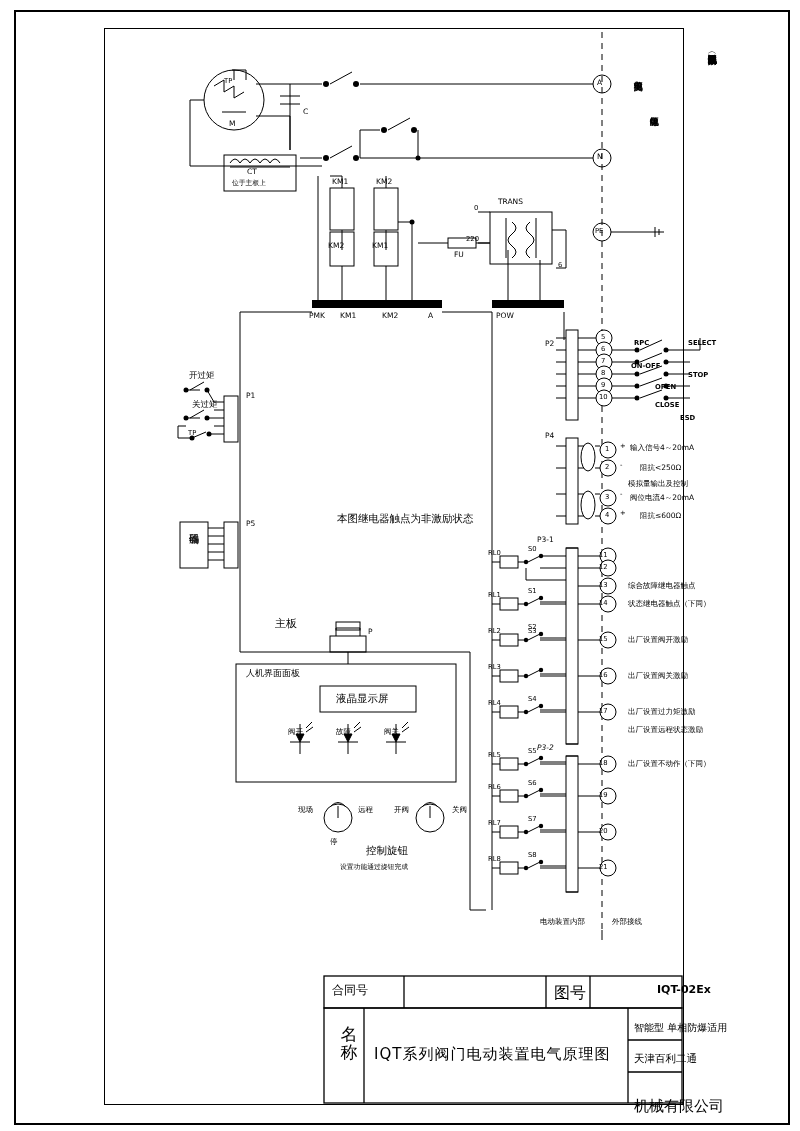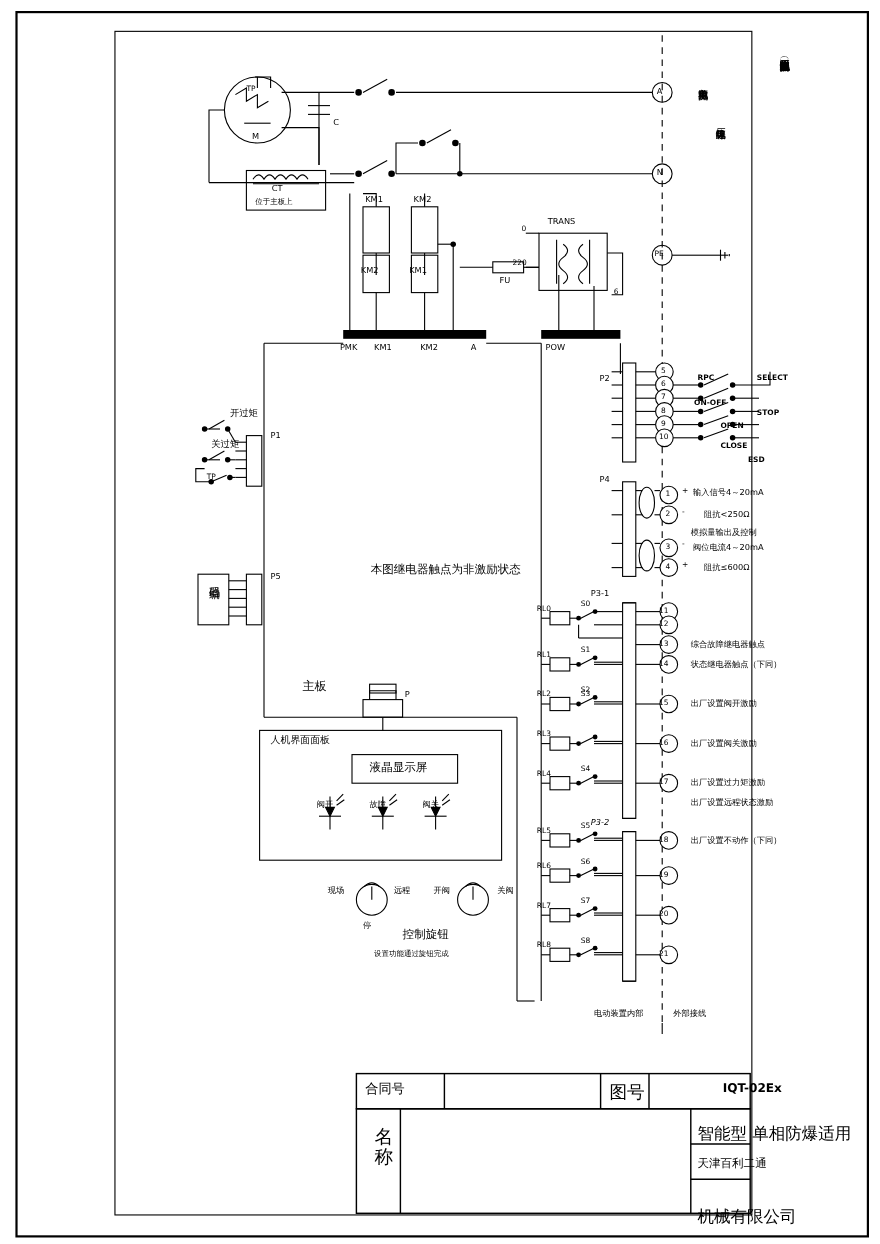--- a/index.html
+++ b/index.html
@@ -425,21 +425,21 @@
   <div class="lbl cn vert" style="left:648px;top:110px;height:84px;font-size:9px;">电压等级见铭牌</div>
 
   <div class="lbl sm" style="left:246px;top:392px;">P1</div>
   <div class="lbl sm" style="left:246px;top:520px;">P5</div>
   <div class="lbl sm" style="left:545px;top:340px;">P2</div>
   <div class="lbl sm" style="left:545px;top:432px;">P4</div>
   <div class="lbl sm" style="left:537px;top:536px;">P3-1</div>
   <div class="lbl sm" style="left:537px;top:744px;font-style:italic;">P3-2</div>
   <div class="lbl sm" style="left:368px;top:628px;">P</div>
 
-  <div class="lbl cn" style="left:209px;top:372px;font-family:Liberation Mono, monospace;">开过矩</div>
+  <div class="lbl cn" style="left:189px;top:372px;font-family:Liberation Mono, monospace;">开过矩</div>
   <div class="lbl cn" style="left:192px;top:400px;">关过矩</div>
   <div class="lbl xs" style="left:188px;top:430px;">TP</div>
 
   <div class="lbl cn vert" style="left:187px;top:526px;height:40px;font-size:10px;">编码器</div>
 
   <div class="lbl cn" style="left:337px;top:512px;font-size:10.5px;">本图继电器触点为非激励状态</div>
   <div class="lbl cn" style="left:275px;top:618px;font-size:11px;">主板</div>
   <div class="lbl cn" style="left:246px;top:668px;font-size:9px;">人机界面面板</div>
   <div class="lbl cn" style="left:336px;top:692px;font-size:10.5px;">液晶显示屏</div>
 
@@ -540,18 +540,19 @@
       <path d="M628 1072 L682 1072"></path>
     </g>
   </svg>
 
   <div class="lbl cn mid" style="left:332px;top:984px;font-size:12px;">合同号</div>
   <div class="lbl cn mid" style="left:412px;top:985px;font-size:11px;"></div>
   <div class="lbl cn mid" style="left:554px;top:984px;font-size:16px;">图号</div>
   <div class="lbl cn" style="left:613px;top:984px;font-size:11px;font-weight:bold;margin-left:44px;">IQT-02Ex</div>
 
   <div class="tblock nm" style="left:336px;top:1026px;width:26px;text-align:center;">名<br>称</div>
-
-  <div class="lbl cn" style="left:634px;top:1022px;font-size:15px;">智能型  单相防爆适用</div>
+  <div class="lbl cn title-main" style="left:374px;top:1046px;">IQT系列阀门电动装置电气原理图</div>
+
+  <div class="lbl cn" style="left:634px;top:1022px;font-size:10px;">智能型  单相防爆适用</div>
   <div class="lbl cn" style="left:634px;top:1052px;font-size:10.5px;">天津百利二通</div>
   <div class="lbl cn" style="left:634px;top:1098px;font-size:15px;">机械有限公司</div>
 
 </div>
 
 </body></html>

